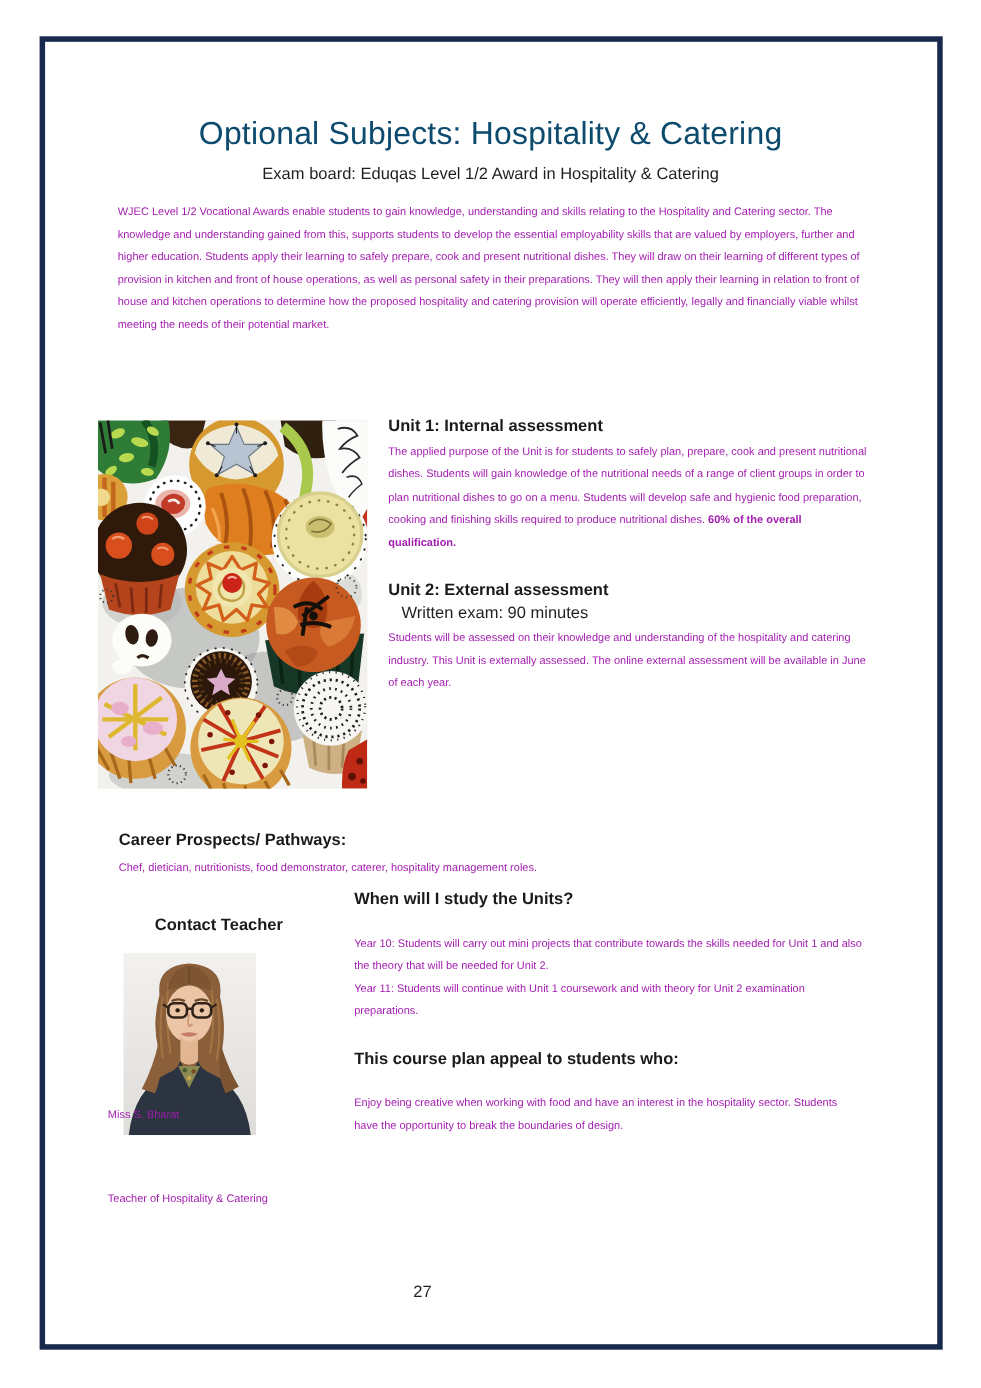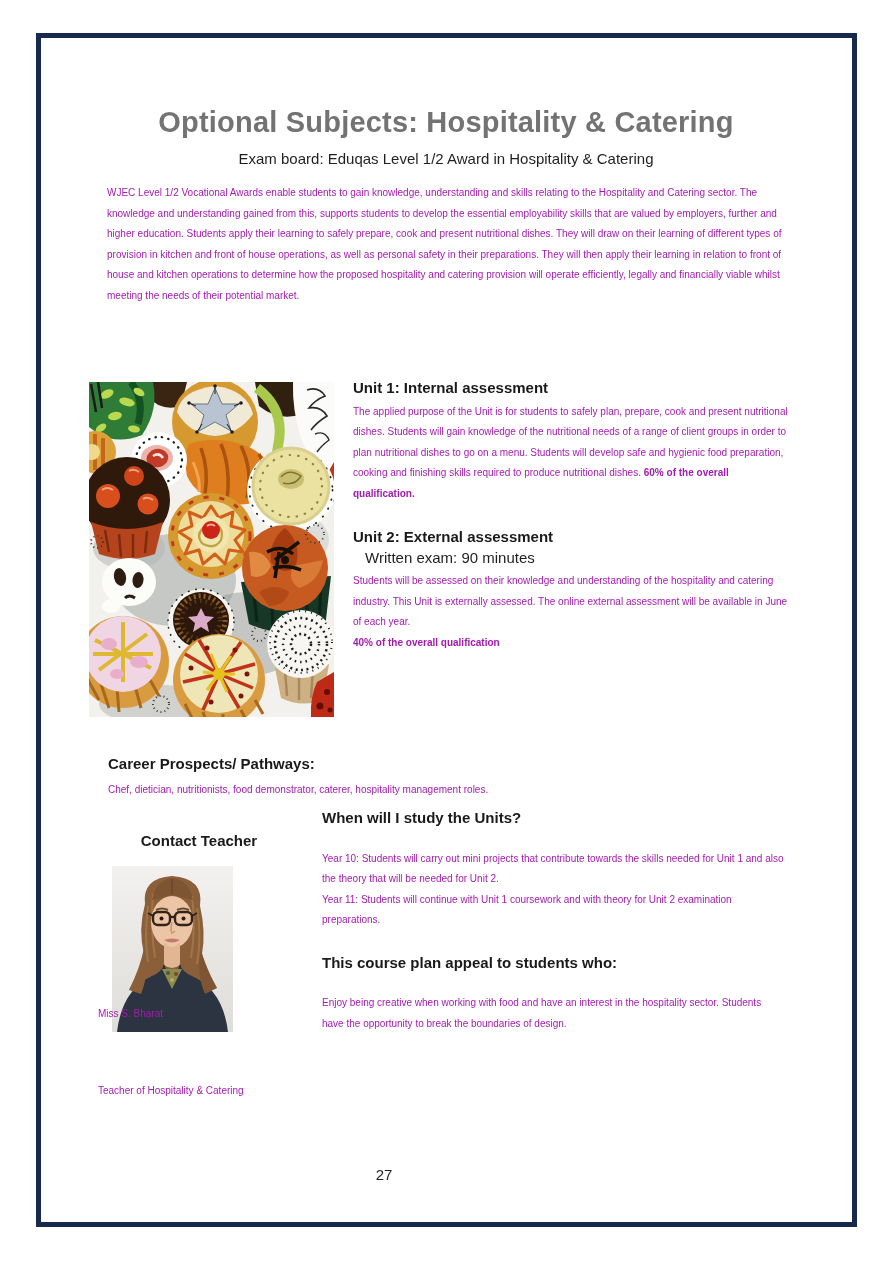--- a/index.html
+++ b/index.html
@@ -7,21 +7,21 @@
   .page {
     position:relative; width:892px; height:1262px; background:#ffffff;
     font-family:"Liberation Sans", sans-serif; color:#1f1f1f; overflow:hidden;
   }
   .page-border {
     position:absolute; left:36px; top:33px; width:821px; height:1194px;
     border:5px solid #17294d; pointer-events:none;
   }
   .title {
     position:absolute; top:106px; left:0; width:100%; text-align:center;
-    font-size:29px; font-weight:700; letter-spacing:0.2px; color:#737373;
+    font-size:29px; font-weight:400; letter-spacing:0.2px; color:#0c4a6e;
   }
   .subtitle {
     position:absolute; top:150px; left:0; width:100%; text-align:center;
     font-size:15px; color:#1f1f1f;
   }
   .bodytext { font-size:10px; line-height:20.5px; color:#a21caf; }
   .intro { position:absolute; left:107px; top:183px; width:684px; }
   .food-art {
     position:absolute; left:89px; top:382px; width:245px; height:335px;
     overflow:hidden; background:#f3f1ed;
@@ -228,21 +228,21 @@
       <circle cx="226" cy="152" r="9" fill="none" stroke="#333333" stroke-width="1.8" stroke-dasharray="1 3.5"></circle>
       <circle cx="8" cy="160" r="6" fill="none" stroke="#333333" stroke-width="1.8" stroke-dasharray="1 3"></circle>
     </svg>
   </div>
 
   <div class="units-col">
     <h3 class="sec-heading">Unit 1: Internal assessment</h3>
     <p class="bodytext"><span>The applied purpose of the Unit is for students to safely plan, prepare, cook and present nutritional dishes. Students will gain knowledge of the nutritional needs of a range of client groups in order to plan nutritional dishes to go on a menu. Students will develop safe and hygienic food preparation, cooking and finishing skills required to produce nutritional dishes. </span><b>60% of the overall qualification.</b></p>
     <h3 class="sec-heading u2-head">Unit 2: External assessment</h3>
     <div class="exam-line">Written exam: 90 minutes</div>
-    <p class="bodytext"><span>Students will be assessed on their knowledge and understanding of the hospitality and catering industry. This Unit is externally assessed. The online external assessment will be available in June of each year.</span><b class="block-bold">40% of the overall qualification</b></p>
+    <p class="bodytext"><span>Students will be assessed on their knowledge and understanding of the hospitality and catering industry. This Unit is externally assessed. The online external assessment will be available in June of each year.</span></p>
   </div>
 
   <div class="career">
     <h3 class="sec-heading">Career Prospects/ Pathways:</h3>
     <p class="bodytext">Chef, dietician, nutritionists, food demonstrator, caterer, hospitality management roles.</p>
   </div>
 
   <h3 class="sec-heading teacher-heading">Contact Teacher</h3>
   <div class="teacher-photo" title="portrait-of-teacher">
     <svg width="121" height="166" viewBox="0 0 121 166" xmlns="http://www.w3.org/2000/svg">

